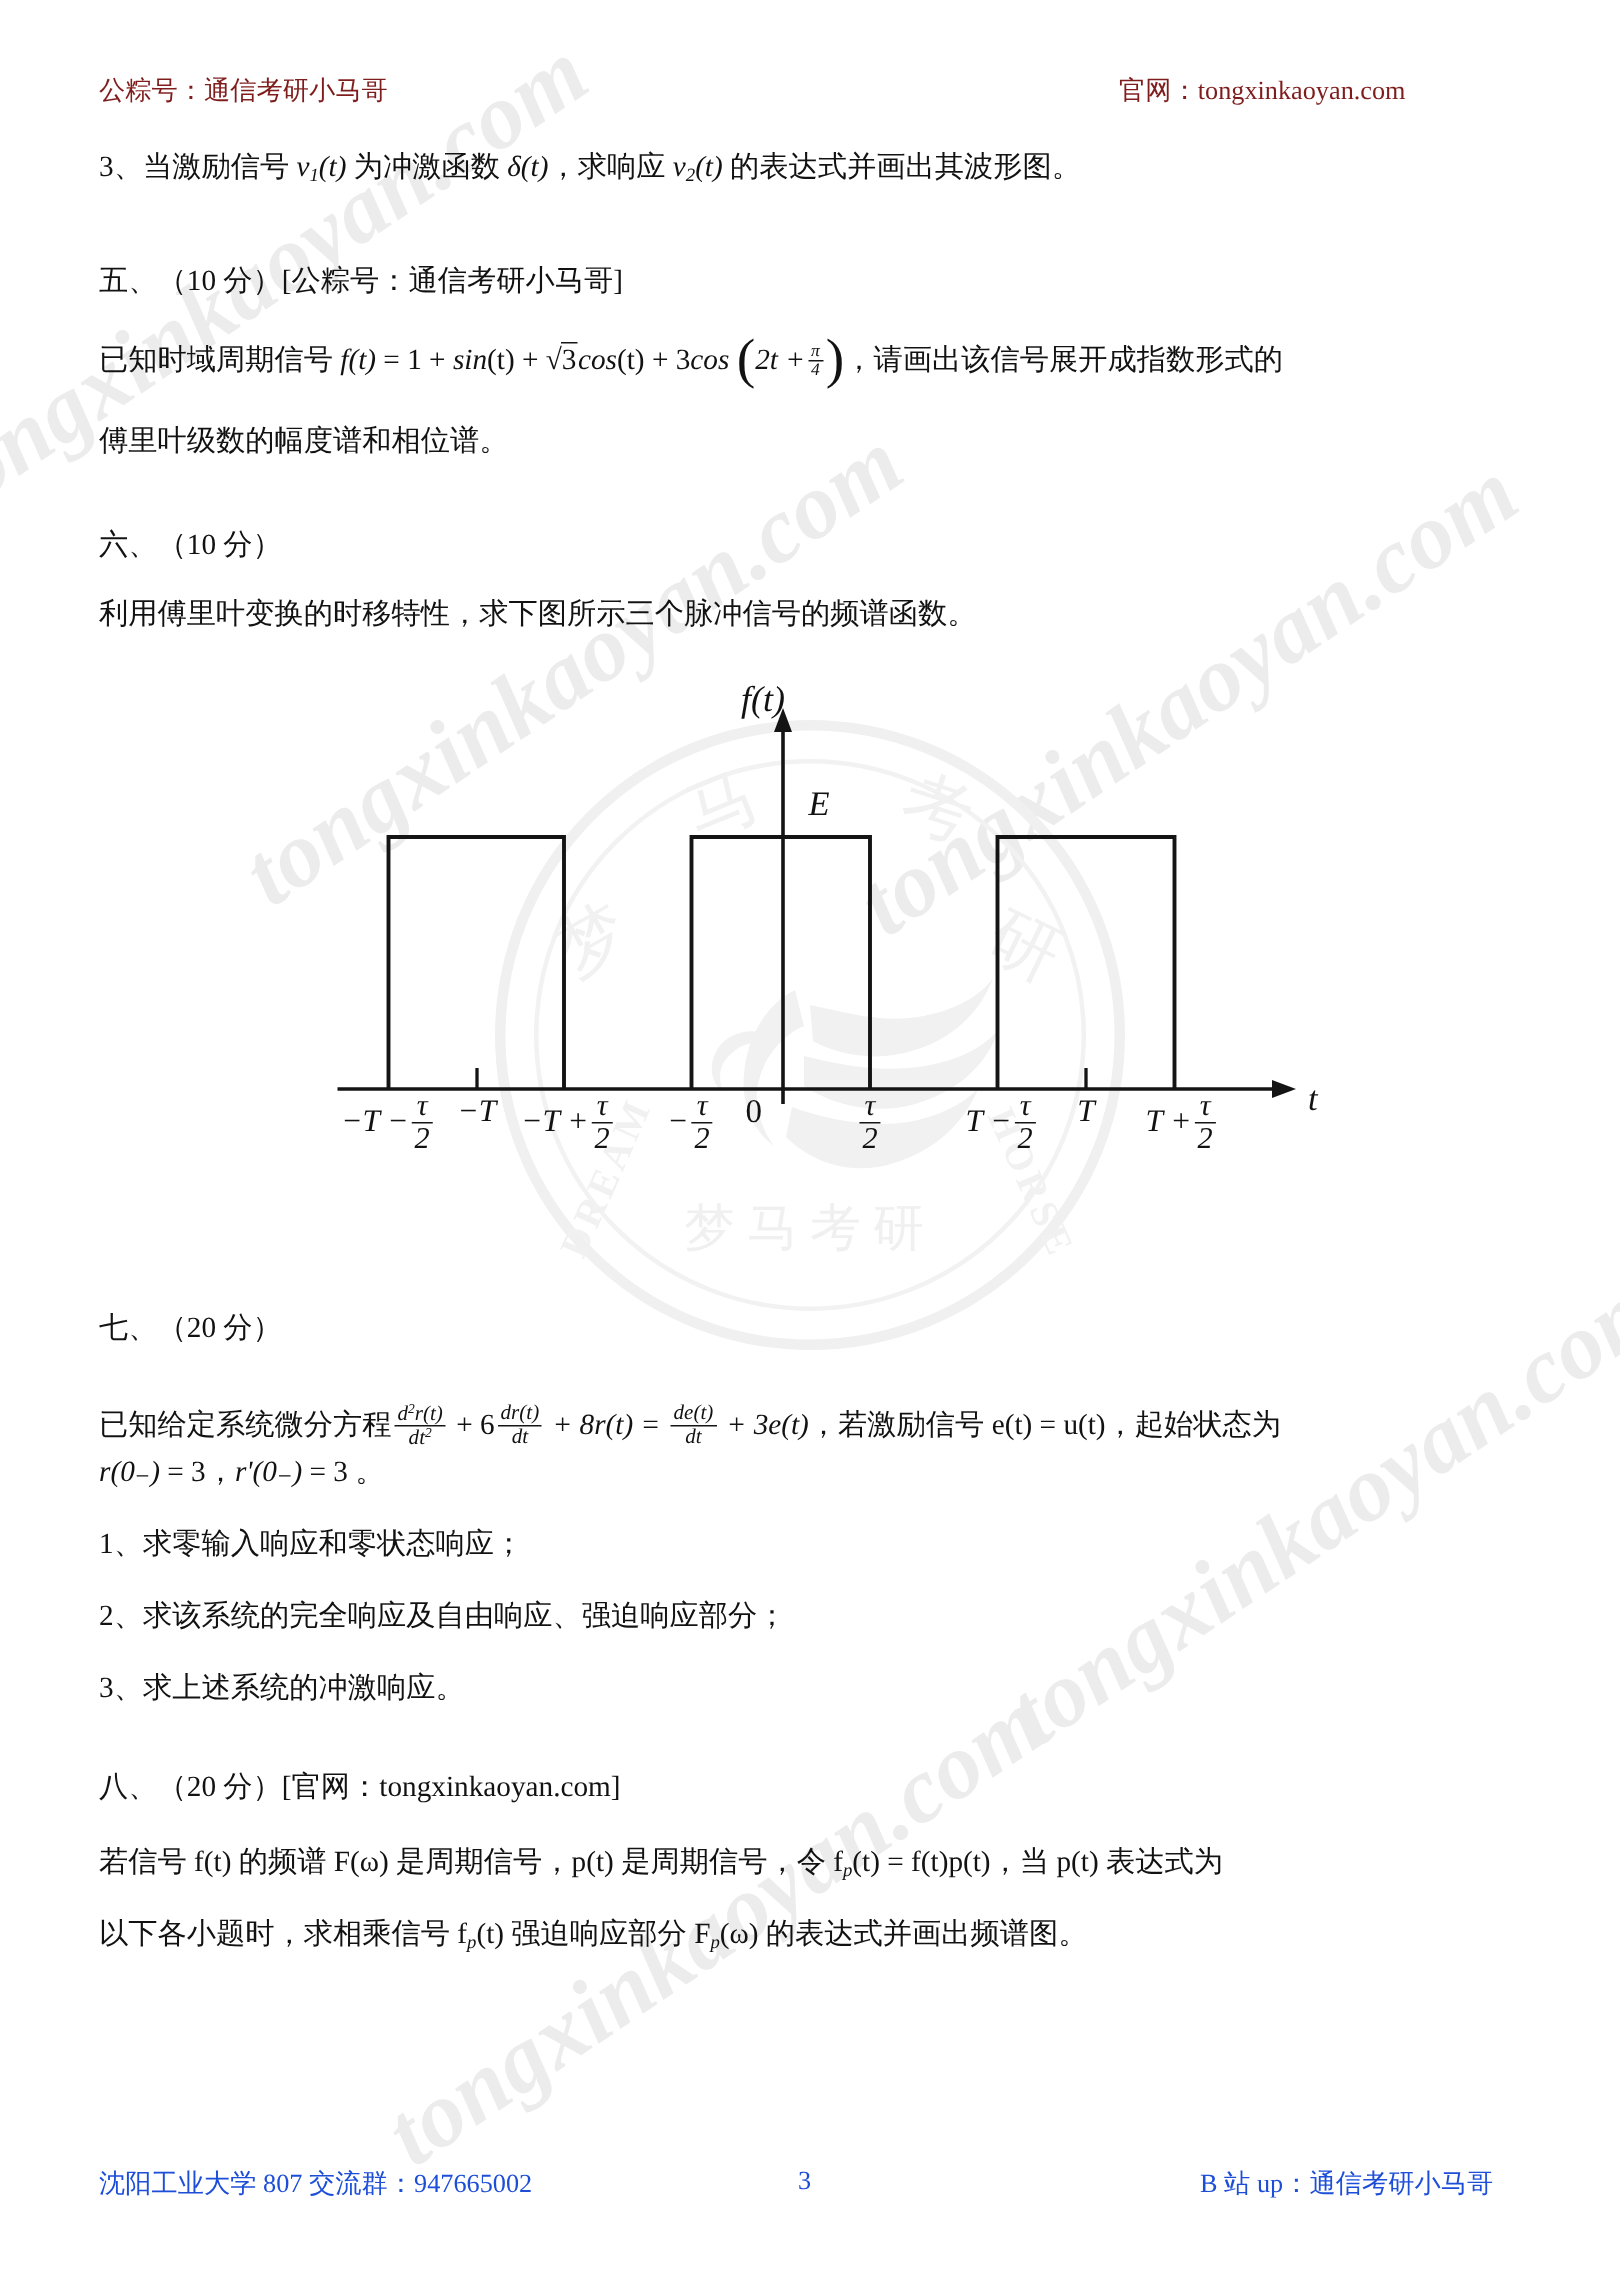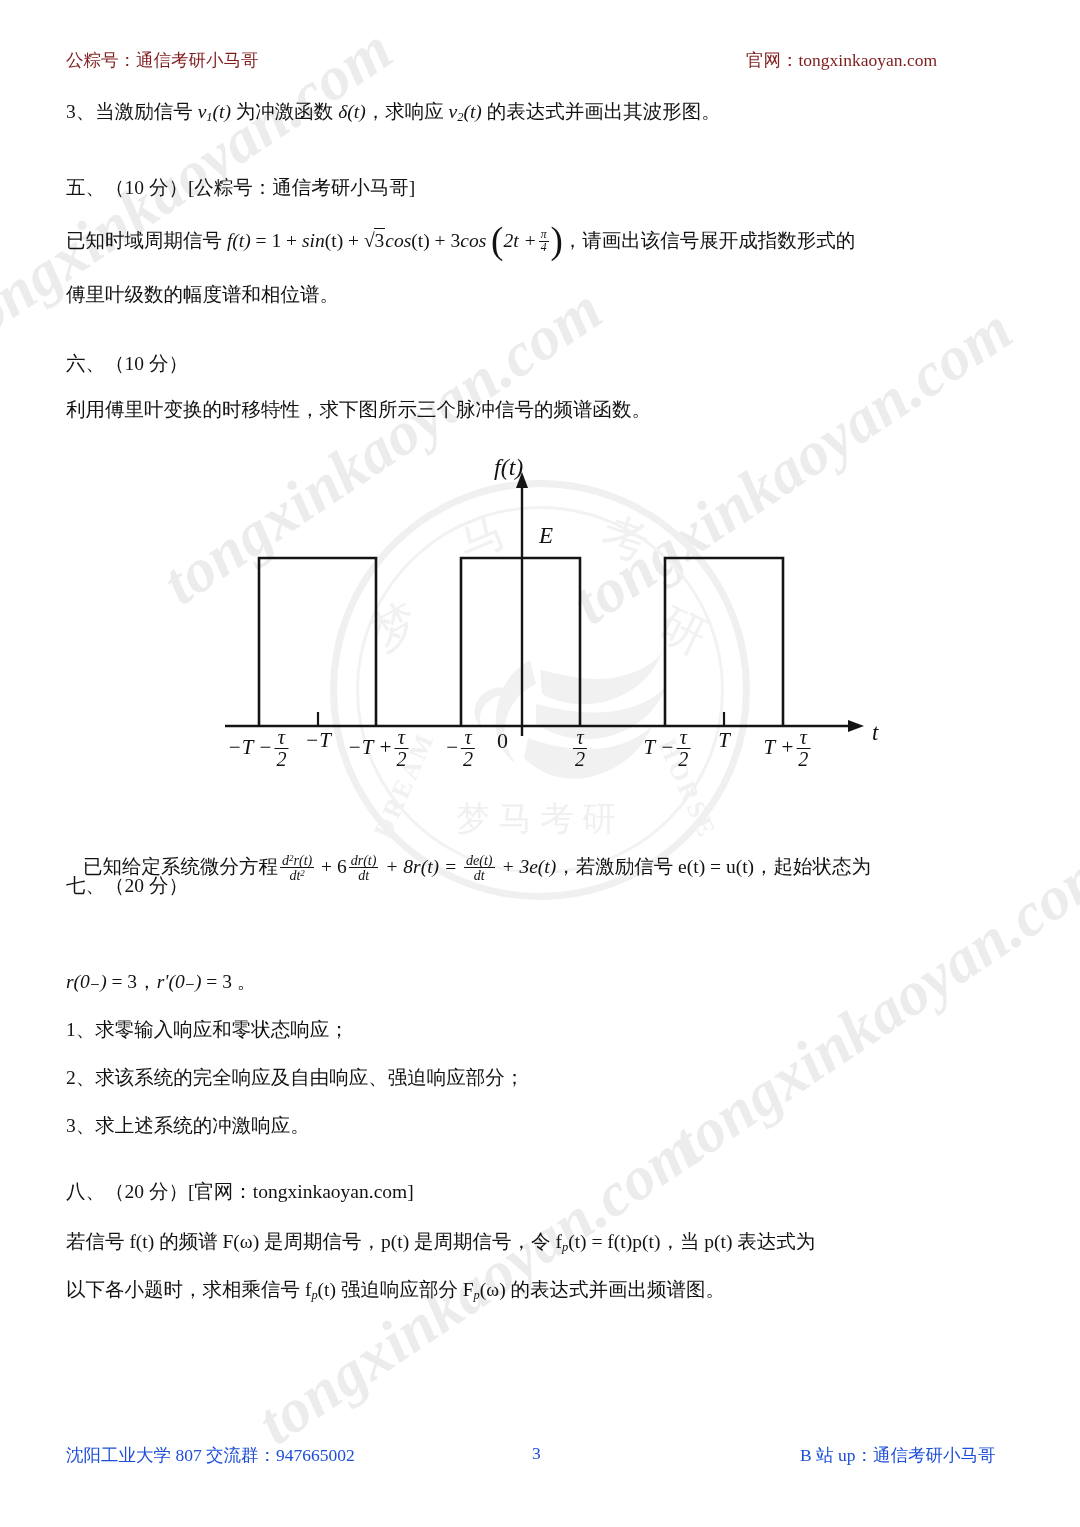--- a/index.html
+++ b/index.html
@@ -300,21 +300,21 @@
         <span class="mi">T −</span><span class="frac"><span class="num">τ</span><span class="den">2</span></span>
       </div>
       <div class="tick-lbl mi" style="left:724px;">T</div>
       <div class="tick-lbl" style="left:788px;">
         <span class="mi">T +</span><span class="frac"><span class="num">τ</span><span class="den">2</span></span>
       </div>
     </div>
 
     <div class="line" style="top:874px;">七、（20 分）</div>
 
-    <div class="line" style="top:854px;margin-left:17px;">
+    <div class="line" style="top:936px;">
       <span>已知给定系统微分方程</span><span class="frac sm"><span class="num"><span>d</span><sup>2</sup><span>r(t)</span></span><span class="den"><span>dt</span><sup>2</sup></span></span><span class="mn"> + 6</span><span class="frac sm"><span class="num">dr(t)</span><span class="den">dt</span></span><span class="mi"> + 8r(t) = </span><span class="frac sm"><span class="num">de(t)</span><span class="den">dt</span></span><span class="mi"> + 3e(t)</span><span>，若激励信号 e(t) = u(t)，起始状态为</span>
     </div>
 
     <div class="line mi" style="top:970px;">
       <span>r</span><span>(0₋)</span><span class="mn"> = 3，</span><span>r'</span><span>(0₋)</span><span class="mn"> = 3 。</span>
     </div>
 
     <div class="line" style="top:1018px;">1、求零输入响应和零状态响应；</div>
     <div class="line" style="top:1066px;">2、求该系统的完全响应及自由响应、强迫响应部分；</div>
     <div class="line" style="top:1114px;">3、求上述系统的冲激响应。</div>

